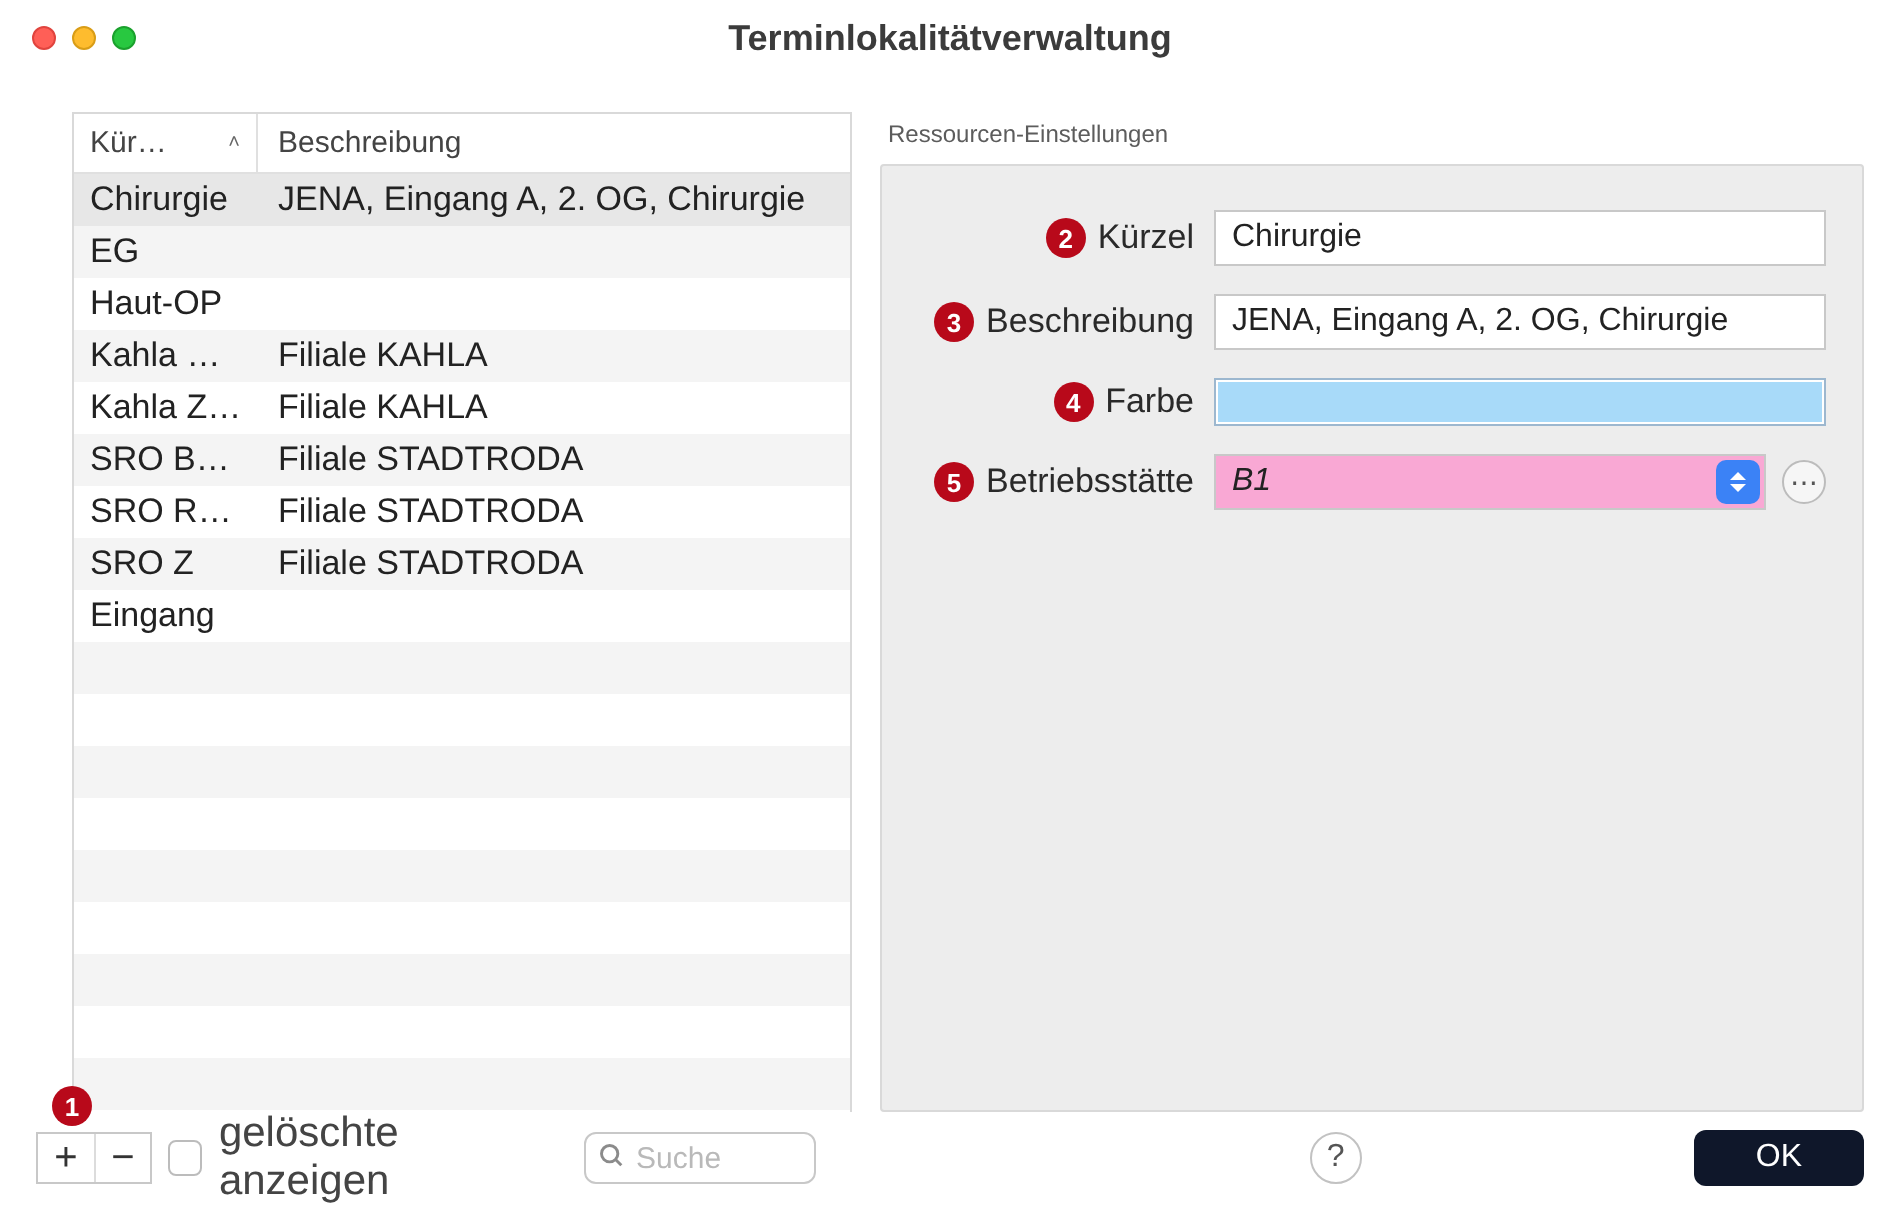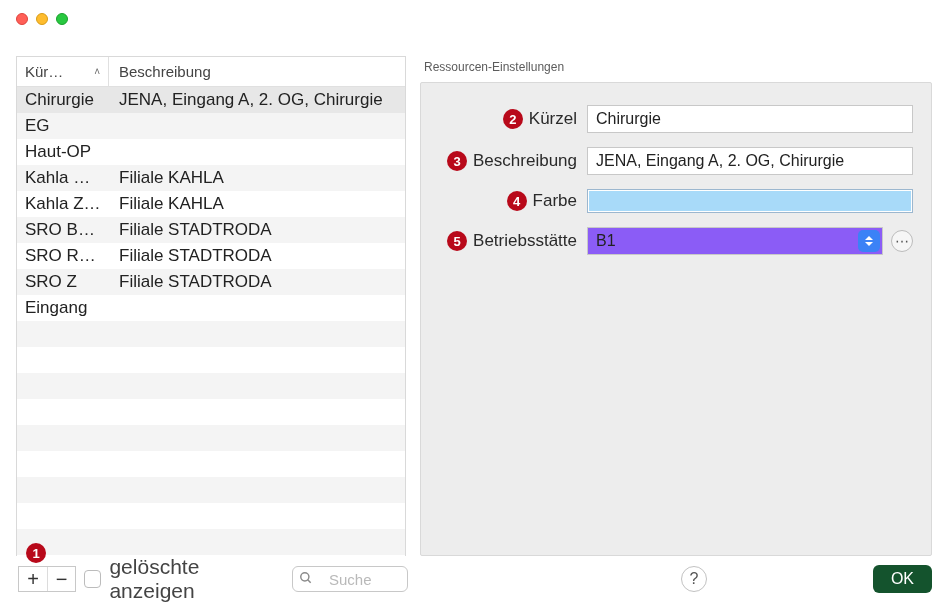--- a/index.html
+++ b/index.html
@@ -35,21 +35,21 @@
     .tl.green { background:#28c840; border:1px solid #1ba12d; }
     .title {
       flex: 1;
       text-align: center;
       font-weight: 600;
       font-size: 18px;
       color: #3b3b3b;
     }
     .content {
       display: flex;
-      padding: 18px 18px 0 16px;
+      padding: 18px 18px 0 36px;
       gap: 14px;
       height: 518px;
     }
     .left-panel {
       width: 390px;
       display: flex;
       flex-direction: column;
       border: 1px solid #d9d9d9;
       border-bottom: none;
       background: #fff;
@@ -144,23 +144,24 @@
       height:24px;
       border:1px solid #9cb7cf;
       background:#a8daf9;
       box-shadow: inset 0 0 0 1px #fff;
     }
     .select-wrap {
       flex:1;
       height:28px;
       display:flex;
       border:1px solid #c8c8c8;
-      background:#8b5cf6;
+      background:#f9a8d4;
       align-items:center;
       position:relative;
+      font-style:italic;
     }
     .select-text { flex:1; padding:0 8px; font-size:16px; color:#222; }
     .select-caret {
       width:22px; height:22px; margin-right:2px;
       background:#3b82f6; border-radius:5px;
       display:flex; flex-direction:column; align-items:center; justify-content:center;
       gap:0;
     }
     .sc-tri { width:0;height:0;border-left:4px solid transparent;border-right:4px solid transparent; }
     .sc-up { border-bottom:4px solid #fff; margin-bottom:1px;}
@@ -207,21 +208,21 @@
     .cb-label { font-size:21px;color:#444; }
     .search-wrap {
       margin-left:auto;
       height:26px;
       flex:0 0 116px;
       border:1px solid #c8c8c8;
       border-radius:6px;
       background:#fff;
       display:flex;align-items:center;
       padding:0 6px;
-      gap:16px;
+      gap:5px;
       color:#999;
     }
     .search-icon { font-size:14px; color:#8b8b8b; }
     .search-ph { font-size:15px; color:#b9b9b9; }
 
     .footer-right {
       flex:1;
       display:flex;
       align-items:center;
       justify-content:flex-end;
@@ -229,42 +230,43 @@
     }
     .help-btn {
       width:26px;height:26px;border-radius:50%;
       border:1px solid #c2c2c2; background:#fff;
       display:flex;align-items:center;justify-content:center;
       font-size:16px;color:#555;
       margin-right: 152px;
     }
     .ok-btn {
       height:28px;
-      padding:0 18px;
+      padding:0 31px;
       border:none;
       border-radius:6px;
-      background:#14532d;
+      background:#0f172a;
       color:#fff;
       font-size:16px;
       font-weight:500;
     }
     .footer-badge {
       position:absolute;
       left:8px; top:-12px;
     }
   </style>
 </head>
 <body>
 
 <div class="titlebar">
   <div class="traffic-lights">
     <div class="tl red"></div>
     <div class="tl yellow"></div>
     <div class="tl green"></div>
   </div>
+  <div class="title">Terminlokalitätverwaltung</div>
 </div>
 
 <div class="content">
 
   <div class="left-panel">
     <div class="table-header">
       <div class="th-col1">
         <span>Kür…</span>
         <span class="sort">˄</span>
       </div>

